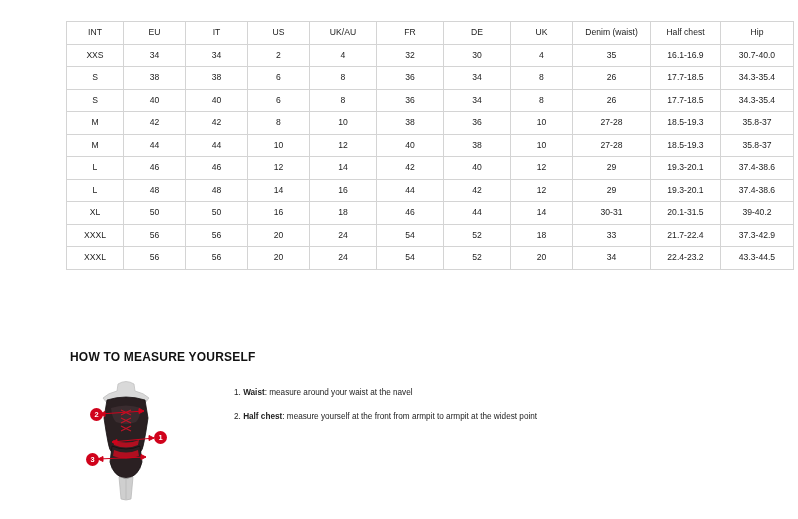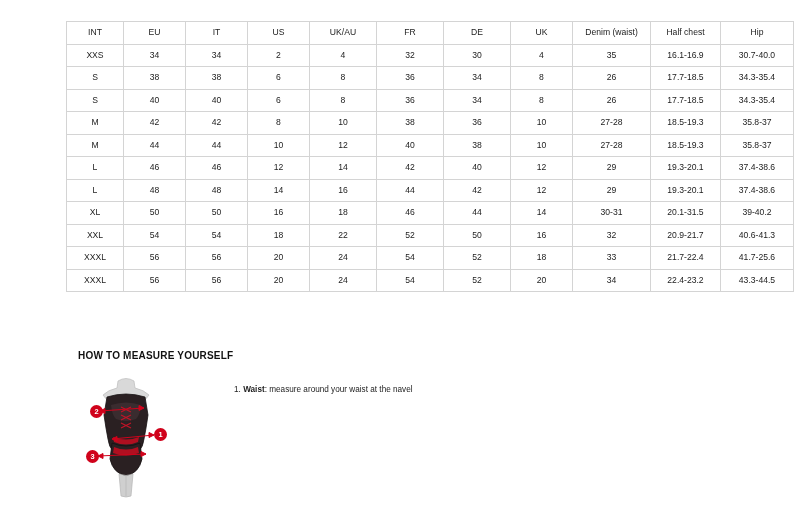--- a/index.html
+++ b/index.html
@@ -64,25 +64,25 @@
   table.size-table col.c10 { width: 73px; }
 
   
   .measure-section {
     position: absolute;
     left: 66px;
     top: 350px;
     width: 680px;
   }
   .measure-title {
-    font-size: 10px;
+    font-size: 12px;
     font-weight: bold;
     letter-spacing: 0.2px;
     color: #111111;
-    margin: 0 0 14px 12px;
+    margin: 0 0 14px 4px;
   }
   .measure-body {
     position: relative;
     display: flex;
     align-items: flex-start;
   }
   .figure-area {
     position: relative;
     width: 120px;
     height: 125px;
@@ -253,44 +253,31 @@
           <td>16</td>
           <td>18</td>
           <td>46</td>
           <td>44</td>
           <td>14</td>
           <td>30-31</td>
           <td>20.1-31.5</td>
           <td>39-40.2</td>
         </tr>
         <tr>
-          <td>XXL</td>
-          <td>54</td>
-          <td>54</td>
-          <td>18</td>
-          <td>22</td>
-          <td>52</td>
-          <td>50</td>
-          <td>16</td>
-          <td>32</td>
-          <td>20.9-21.7</td>
-          <td>40.6-41.3</td>
-        </tr>
-        <tr>
           <td>XXXL</td>
           <td>56</td>
           <td>56</td>
           <td>20</td>
           <td>24</td>
           <td>54</td>
           <td>52</td>
           <td>18</td>
           <td>33</td>
           <td>21.7-22.4</td>
-          <td>41.7-25.6</td>
+          <td>37.3-42.9</td>
         </tr>
         <tr>
           <td>XXXL</td>
           <td>56</td>
           <td>56</td>
           <td>20</td>
           <td>24</td>
           <td>54</td>
           <td>52</td>
           <td>20</td>
@@ -349,18 +336,22 @@
         <div class="badge badge-1">1</div>
         <div class="badge badge-2">2</div>
         <div class="badge badge-3">3</div>
       </div>
 
       <ul class="measure-list">
         <li>
           <span>1.</span>
           <b>Waist</b><span>: measure around your waist at the navel</span>
         </li>
+        <li>
+          <span>2.</span>
+          <b>Half chest</b><span>: measure yourself at the front from armpit to armpit at the widest point</span>
+        </li>
       </ul>
 
     </div>
   </div>
 
 </div>
 
 </body></html>

